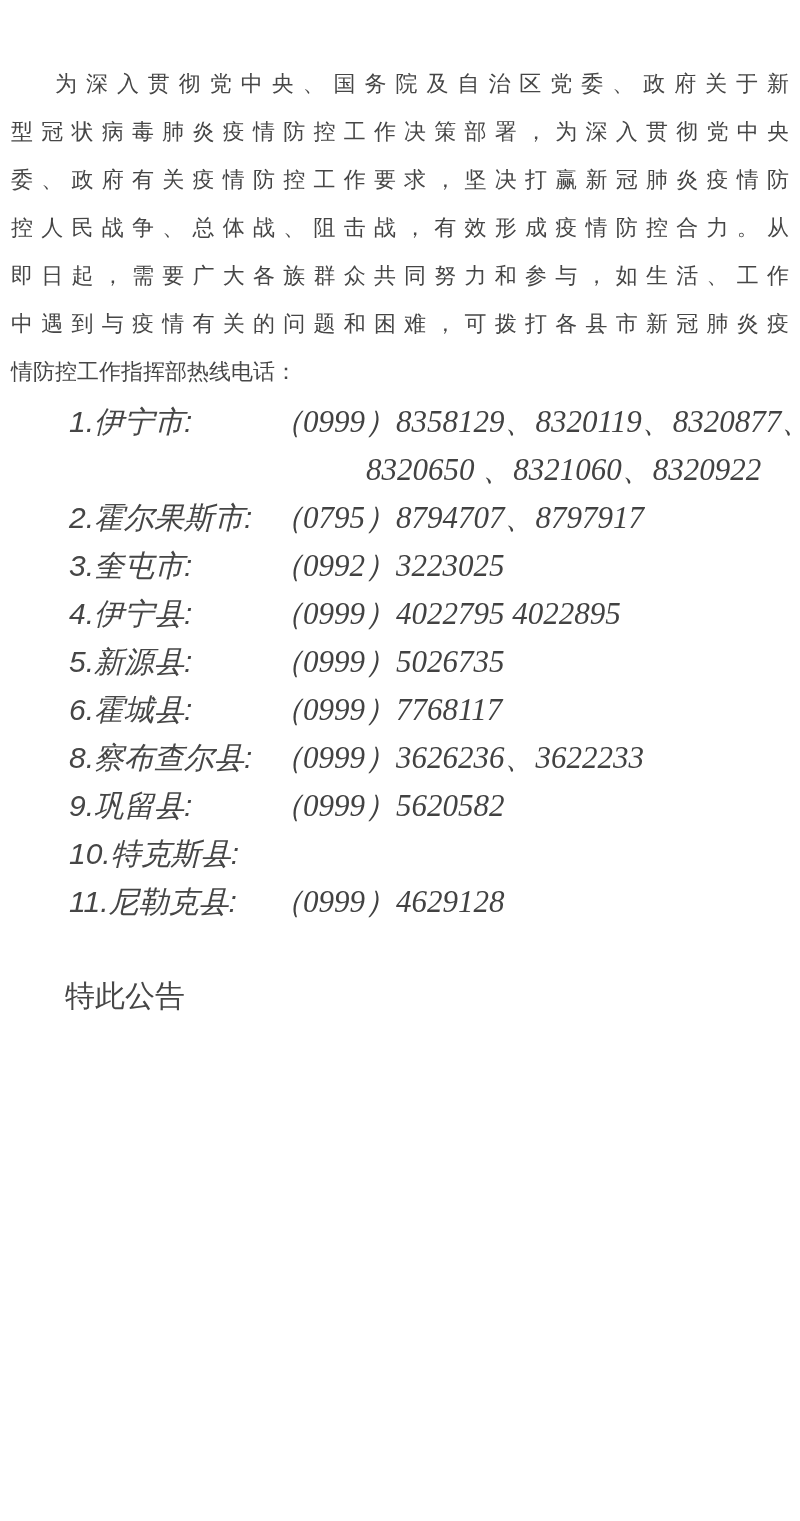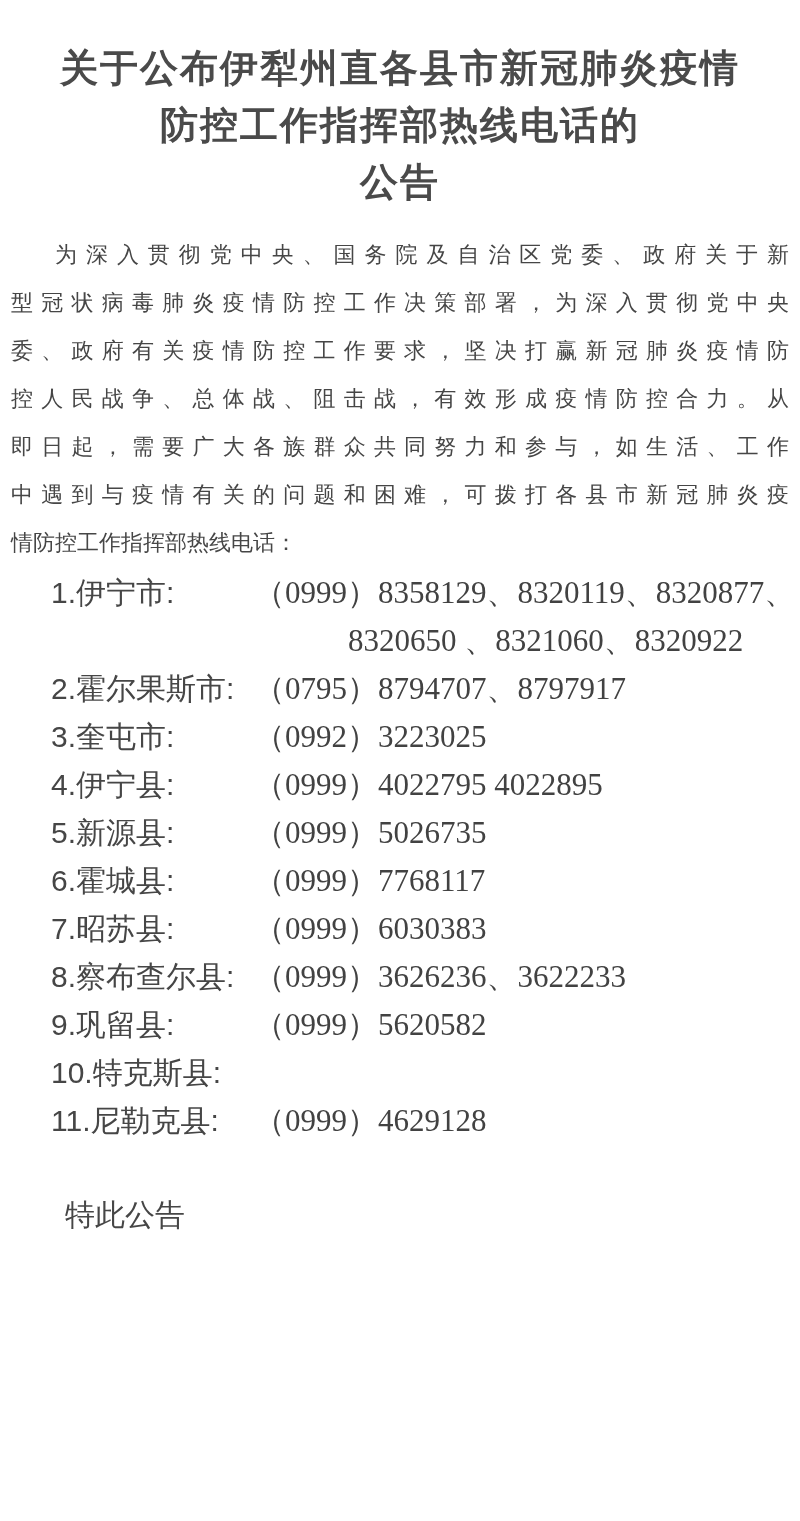--- a/index.html
+++ b/index.html
@@ -37,24 +37,25 @@
     text-align-last: justify;
   }
   .body-line.first { text-indent: 2em; }
   .body-line.last { text-align: center; text-align-last: left; }
   .hotline-list { margin-top: 2px; }
   .hotline-row {
     display: flex;
     align-items: baseline;
     height: 48px;
     line-height: 48px;
-    padding-left: 51px;
+    padding-left: 69px;
     font-size: 30px;
     color: #464646;
     white-space: nowrap;
+    font-style: italic;
   }
   .hl-label { width: 203px; flex: none; }
   .hl-phones {
     font-family: "Liberation Serif", serif;
     font-size: 31px;
     color: #424242;
   }
   .hl-cont { margin-left: 94px; }
   .closing {
     margin-top: 46px;
@@ -62,25 +63,20 @@
     font-size: 30px;
     line-height: 48px;
     color: #464646;
   }
 </style>
 </head>
 <body>
 
 <div class="page">
 
-  <h1 class="title">
-    <div class="title-line">关于公布伊犁州直各县市新冠肺炎疫情</div>
-    <div class="title-line">防控工作指挥部热线电话的</div>
-    <div class="title-line">公告</div>
-  </h1>
 
   <div class="body-text">
     <div class="body-line first">为深入贯彻党中央、国务院及自治区党委、政府关于新</div>
     <div class="body-line">型冠状病毒肺炎疫情防控工作决策部署，为深入贯彻党中央</div>
     <div class="body-line">委、政府有关疫情防控工作要求，坚决打赢新冠肺炎疫情防</div>
     <div class="body-line">控人民战争、总体战、阻击战，有效形成疫情防控合力。从</div>
     <div class="body-line">即日起，需要广大各族群众共同努力和参与，如生活、工作</div>
     <div class="body-line">中遇到与疫情有关的问题和困难，可拨打各县市新冠肺炎疫</div>
     <div class="body-line last">情防控工作指挥部热线电话：</div>
   </div>
@@ -114,24 +110,20 @@
     <div class="hotline-row">
       <span class="hl-label">5.新源县:</span>
       <span class="hl-phones">（0999）5026735</span>
     </div>
 
     <div class="hotline-row">
       <span class="hl-label">6.霍城县:</span>
       <span class="hl-phones">（0999）7768117</span>
     </div>
 
-    <div class="hotline-row">
-      <span class="hl-label">7.昭苏县:</span>
-      <span class="hl-phones">（0999）6030383</span>
-    </div>
 
     <div class="hotline-row">
       <span class="hl-label">8.察布查尔县:</span>
       <span class="hl-phones">（0999）3626236、3622233</span>
     </div>
 
     <div class="hotline-row">
       <span class="hl-label">9.巩留县:</span>
       <span class="hl-phones">（0999）5620582</span>
     </div>

